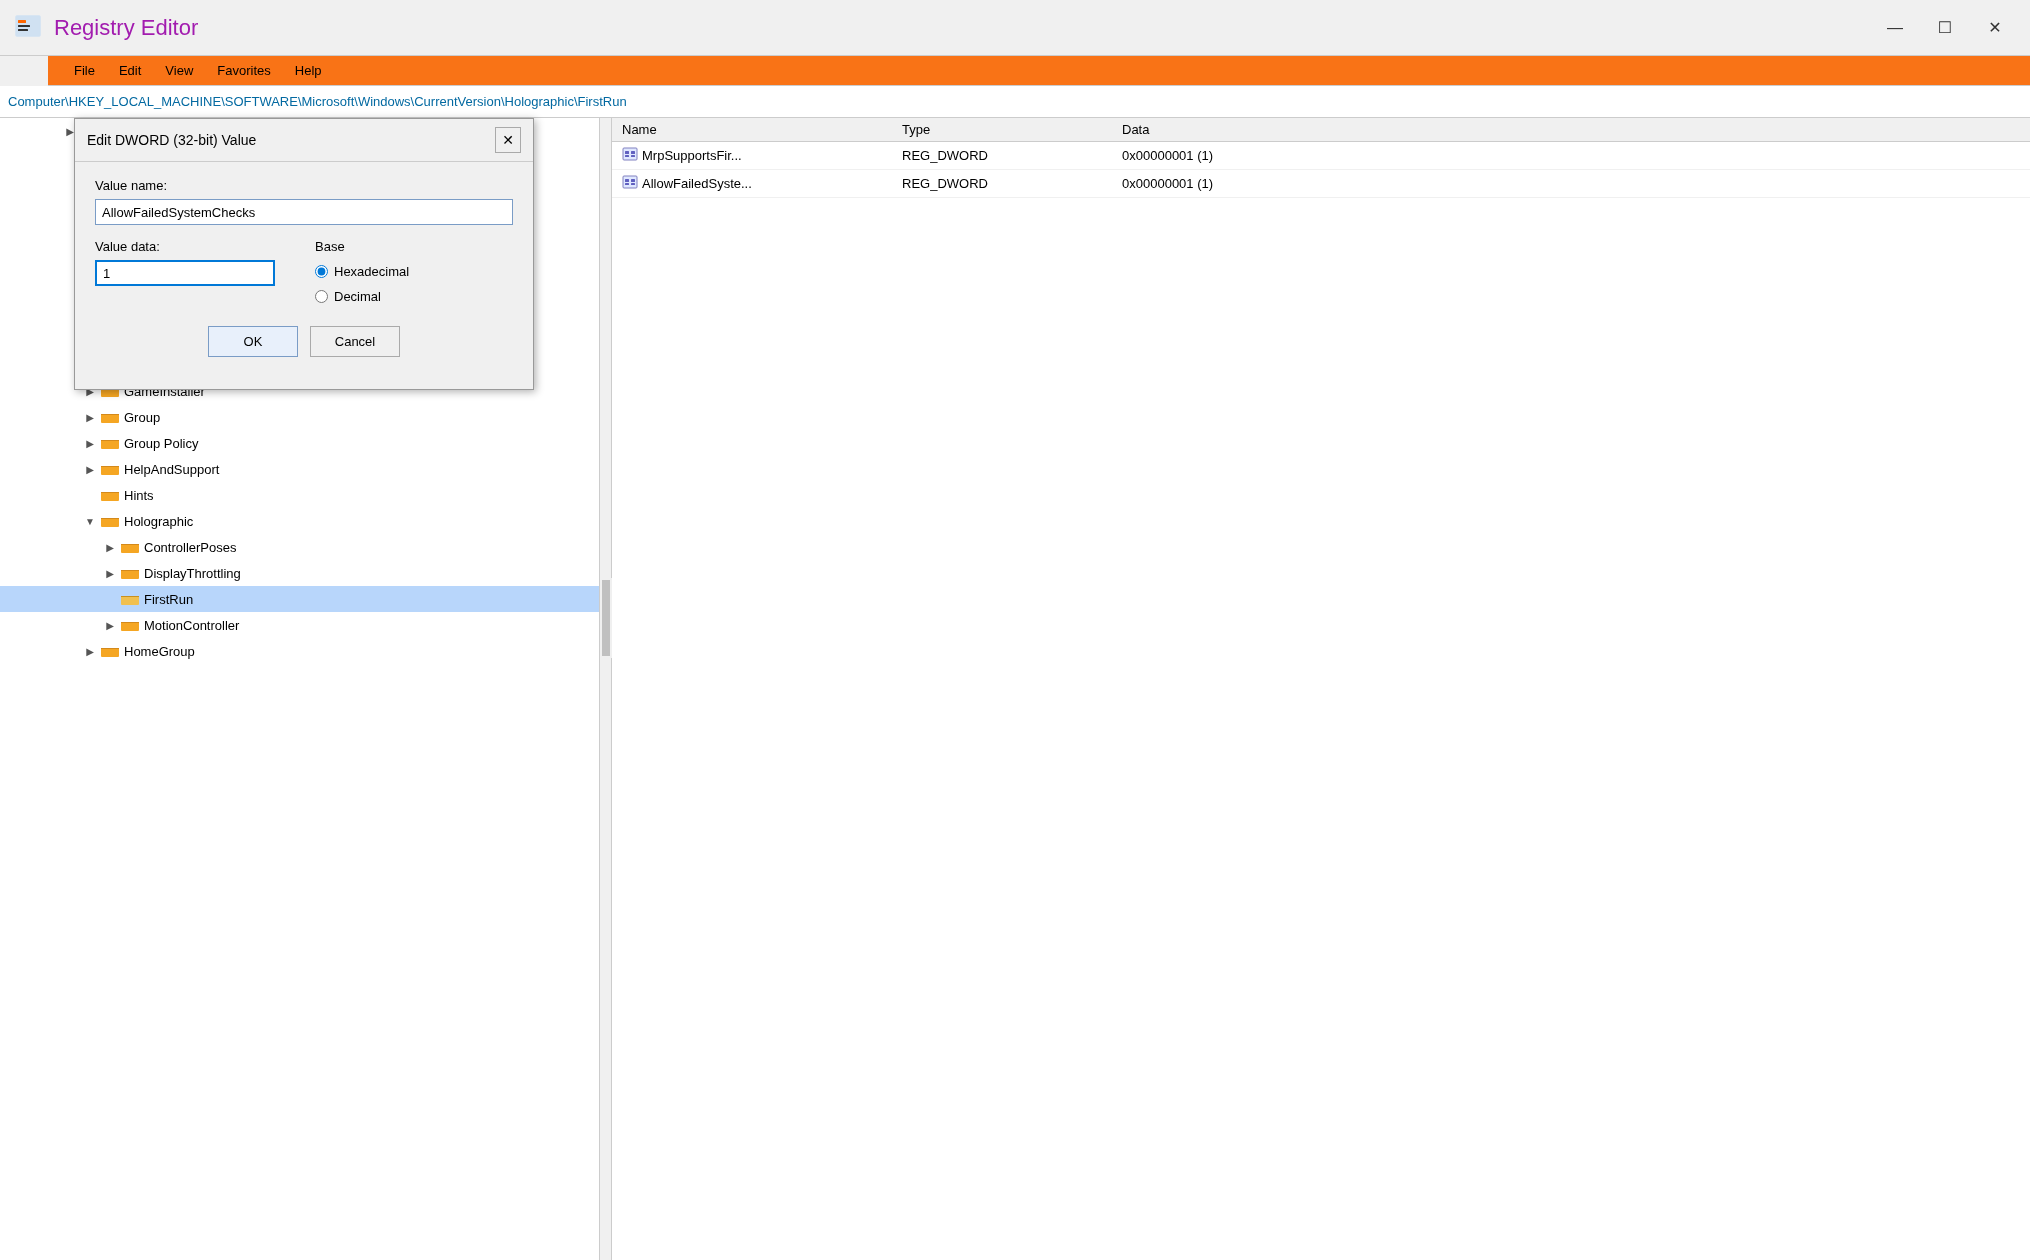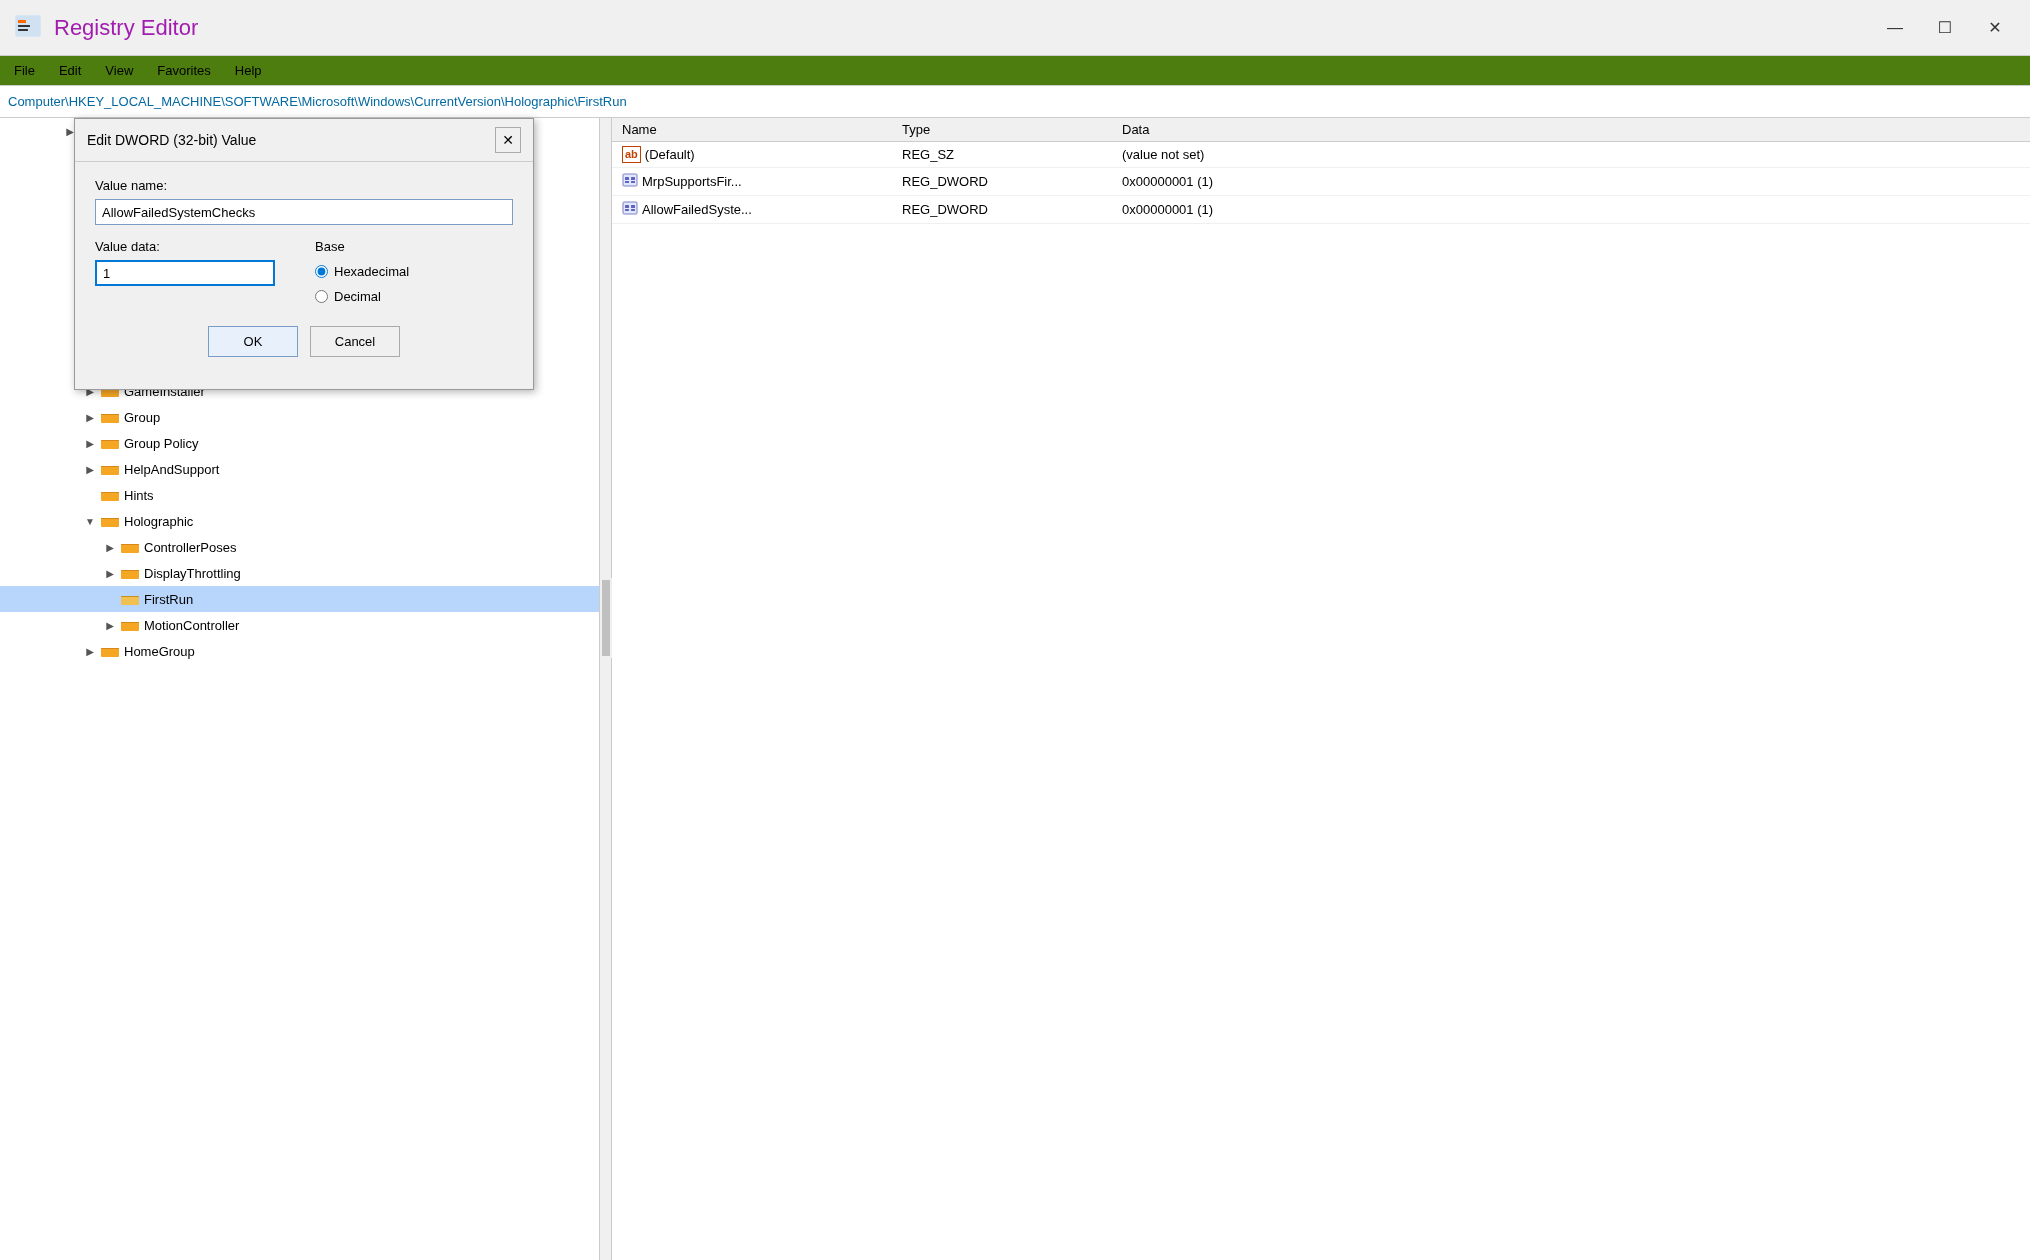--- a/index.html
+++ b/index.html
@@ -48,27 +48,28 @@
       font-size: 16px;
       cursor: pointer;
       display: flex;
       align-items: center;
       justify-content: center;
       color: #333;
     }
 
     
     .menu-bar {
-      background: #4d7c0f;
+      background: #f97316;
       height: 30px;
       display: flex;
       align-items: center;
-      padding: 0 4px;
+      padding: 0 16px;
       border-bottom: 1px solid #ccc;
       gap: 4px;
+      margin-left: 48px;
     }
     .menu-item {
       padding: 4px 10px;
       cursor: pointer;
       font-size: 13px;
       color: #000;
     }
 
     
     .address-bar {
@@ -556,30 +557,20 @@
     <table class="registry-table">
       <thead>
         <tr>
           <th style="width: 280px;">Name</th>
           <th style="width: 220px;">Type</th>
           <th>Data</th>
         </tr>
       </thead>
       <tbody>
 
-        <tr>
-          <td>
-            <span style="display:inline-flex; align-items:center; gap:4px;">
-              <span style="font-size:11px; color: #c04000; font-weight: bold; border: 1px solid #c04000; padding: 0 2px; line-height:1.4;">ab</span>
-              <span>(Default)</span>
-            </span>
-          </td>
-          <td>REG_SZ</td>
-          <td>(value not set)</td>
-        </tr>
 
         <tr>
           <td>
             <span style="display:inline-flex; align-items:center; gap:4px;">
               <span>
                 <svg width="16" height="16" viewBox="0 0 16 16">
                   <rect x="1" y="2" width="14" height="12" rx="1" fill="#e0e8ff" stroke="#8080c0" stroke-width="1"></rect>
                   <rect x="3" y="5" width="4" height="3" rx="0.5" fill="#6060c0"></rect>
                   <rect x="9" y="5" width="4" height="3" rx="0.5" fill="#6060c0"></rect>
                   <rect x="3" y="9" width="4" height="2" rx="0.5" fill="#6060c0"></rect>

